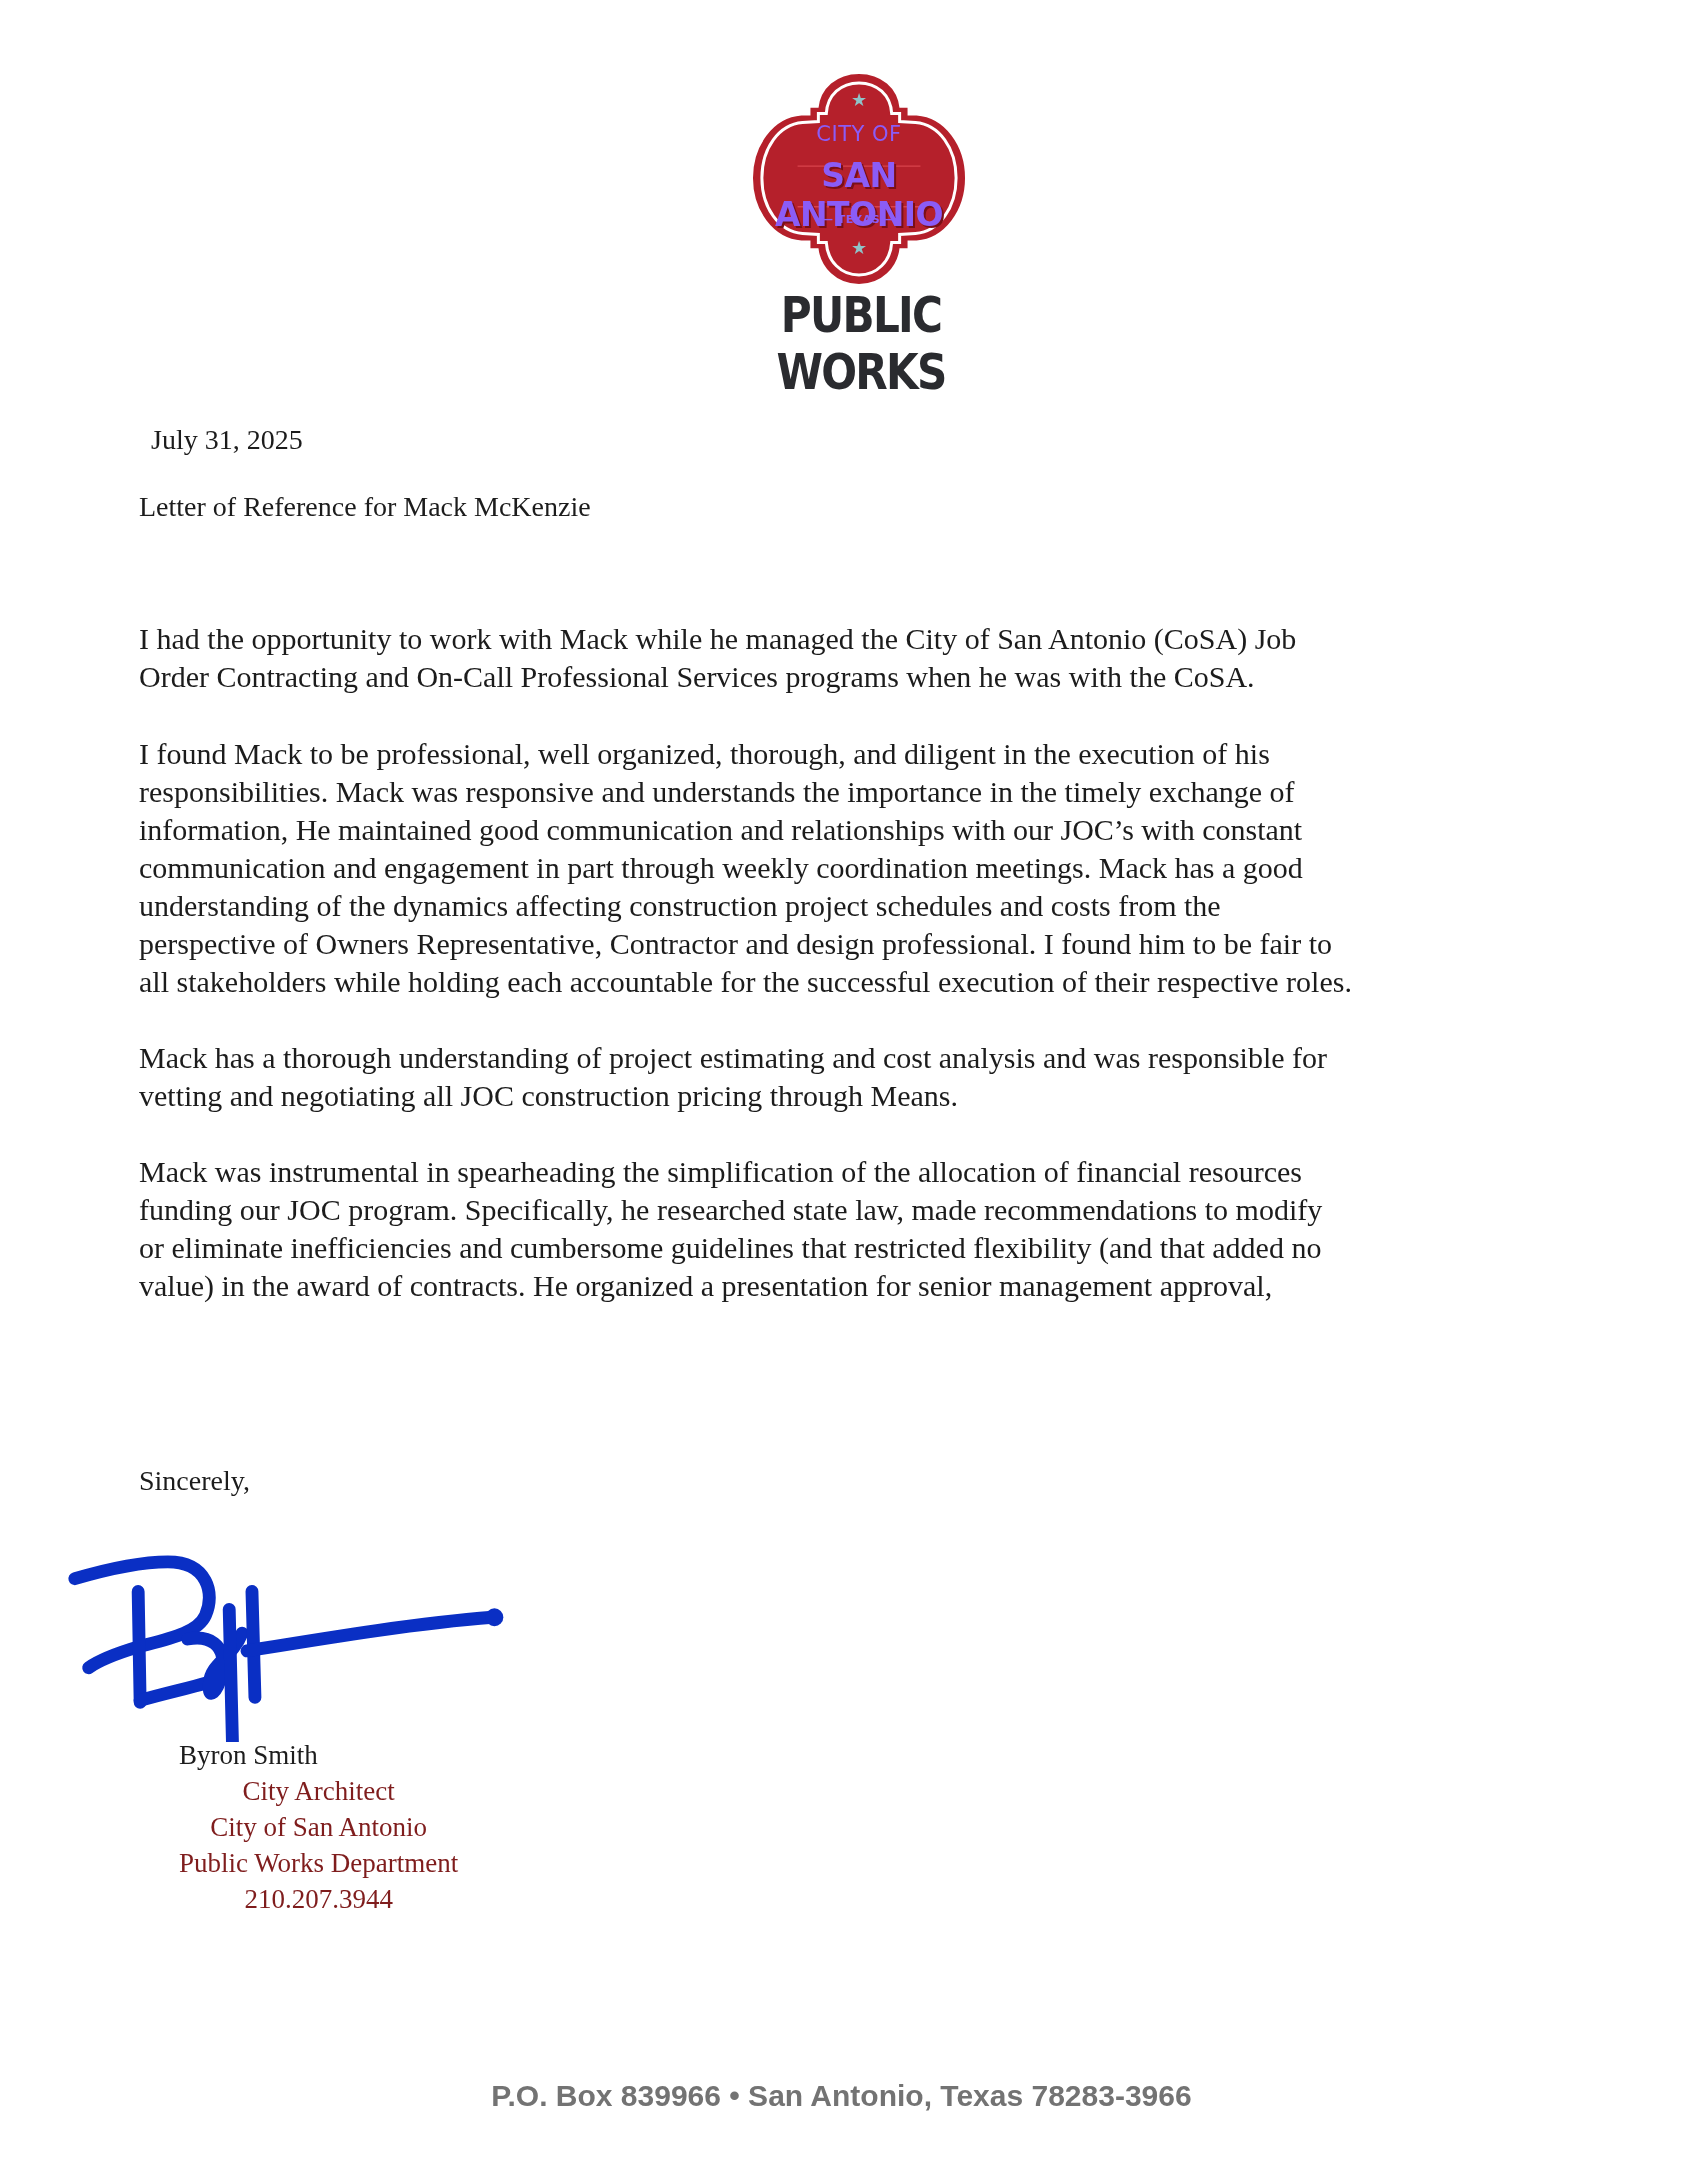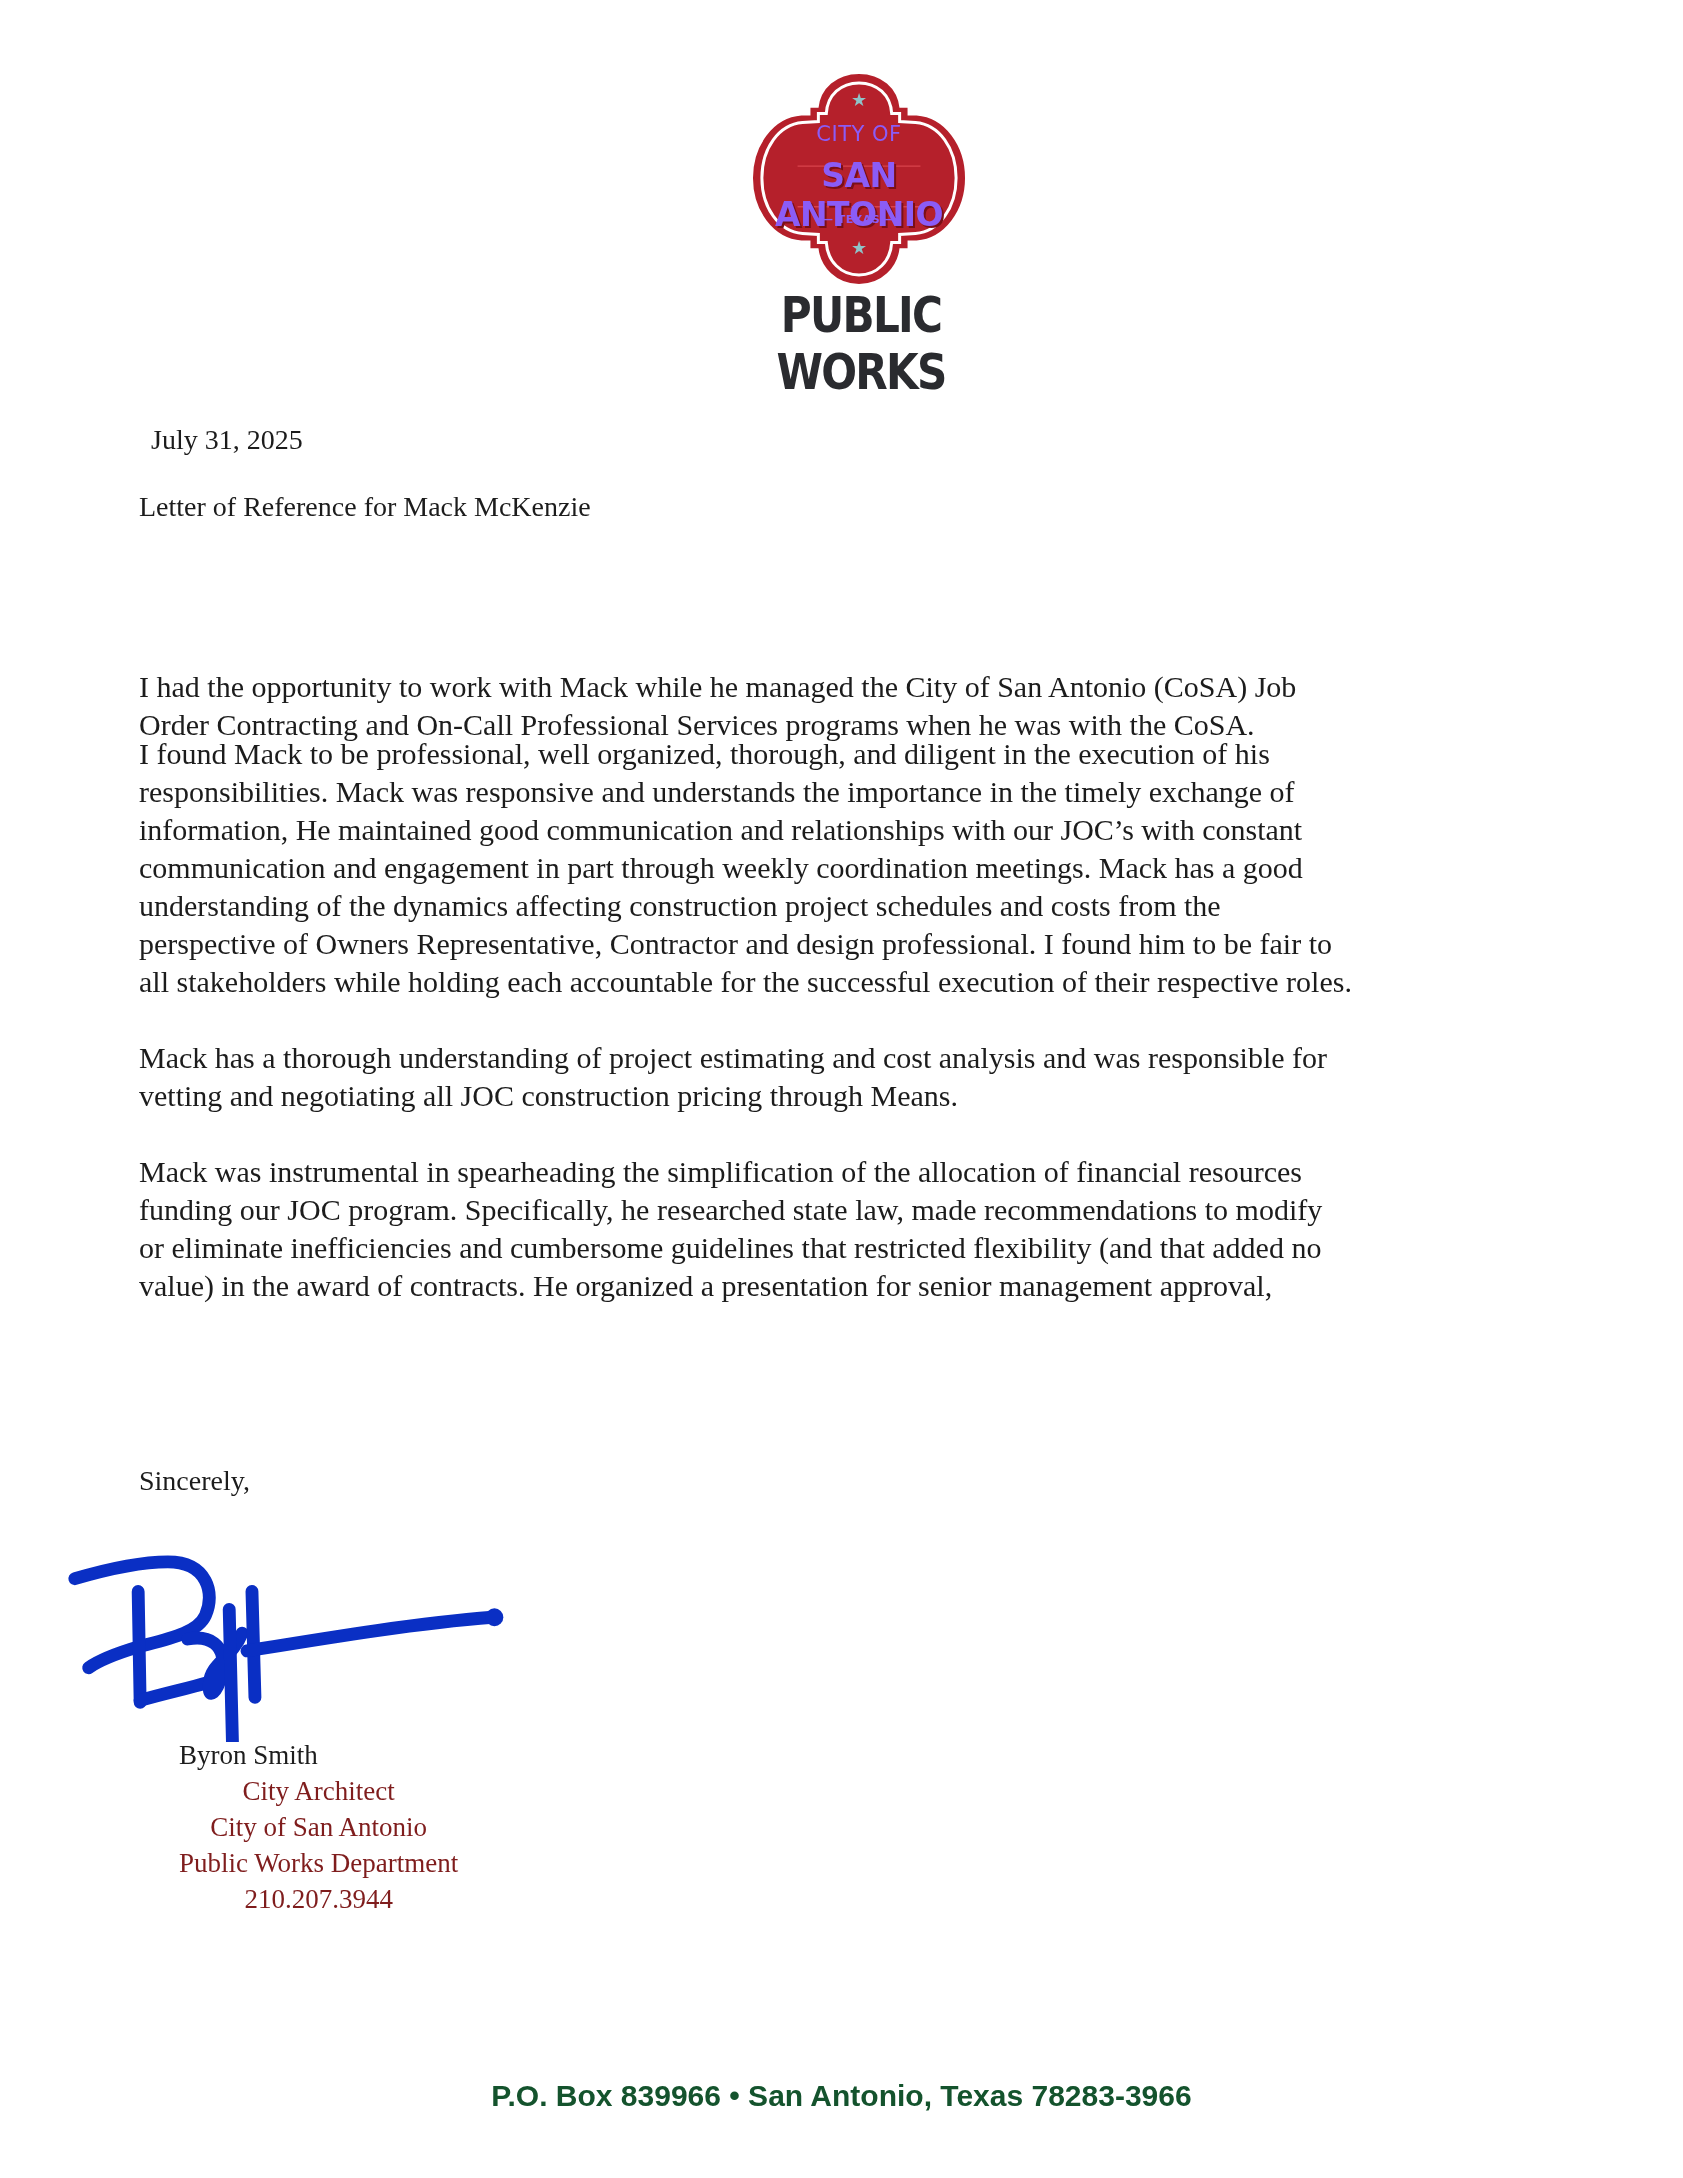--- a/index.html
+++ b/index.html
@@ -22,36 +22,36 @@
   .dept-title { position: absolute; left: 683px; top: 287px; width: 356px; text-align: center;
                 font-family: "DejaVu Sans", sans-serif; font-weight: bold; font-size: 49px;
                 color: #2a2b2f; letter-spacing: -2px; transform: scaleX(0.86); transform-origin: center; }
 
   
   .serif { font-family: "Liberation Serif", "DejaVu Serif", serif; color: #1c1c1c; }
   .date { position: absolute; left: 151px; top: 424px; font-size: 28px; }
   .subject { position: absolute; left: 139px; top: 491px; font-size: 28px; }
   .para { position: absolute; left: 139px; width: 1406px; font-size: 30px; line-height: 38px; margin: 0; }
   .para span.line { display: block; white-space: nowrap; }
-  .p1 { top: 620px; margin-top: 48px; }
+  .p1 { top: 620px; }
   .p2 { top: 735px; }
   .p3 { top: 1039px; }
   .p4 { top: 1153px; }
 
   .closing { position: absolute; left: 139px; top: 1465px; font-size: 28px; }
 
   .signature { position: absolute; left: 59px; top: 1544px; width: 475px; height: 198px; }
   .signature svg { width: 475px; height: 198px; display: block; }
 
   .sig-block { position: absolute; left: 139px; top: 1737px; font-size: 27px; line-height: 36px; margin-left: 40px; }
   .sig-block div { white-space: nowrap; }
   .sig-block .muted { color: #7f1d1d; text-align: center; }
 
   .footer { position: absolute; left: 0; top: 2079px; width: 1683px; text-align: center;
-            font-family: "Liberation Sans", sans-serif; font-weight: bold; font-size: 30px; color: #14532d; }
+            font-family: "Liberation Sans", sans-serif; font-weight: bold; font-size: 30px; color: #737373; }
 </style>
 </head>
 <body>
 
 <div class="page">
 
   <div class="logo">
     <svg viewBox="0 0 220 218">
 
       <path id="badge-outer" d="M110 4

